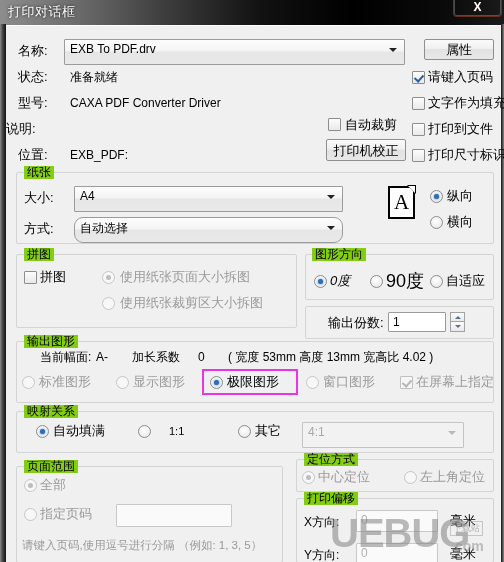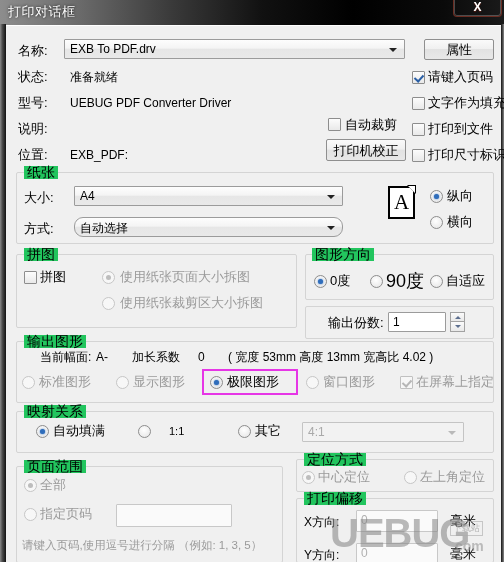--- a/index.html
+++ b/index.html
@@ -41,21 +41,21 @@
   .client{
     position:absolute;left:6px;top:25px;width:495px;height:537px;
     background:#f0f0f0;border-top:1px solid #fff;
   }
 
   
   .lbl{position:absolute;white-space:nowrap;font-size:12px;line-height:14px;}
   .dim{color:#9a9a9a;}
 
   .combo{
-    position:absolute;height:20px;box-sizing:border-box;
+    position:absolute;height:26px;box-sizing:border-box;
     border:1px solid #9b9b9b;border-radius:1px;
     background:linear-gradient(to bottom,#fdfdfd 0%,#f4f4f4 46%,#e6e6e6 50%,#e9e9e9 100%);
   }
   .combo .cv{position:absolute;left:5px;top:2px;font-size:12px;white-space:nowrap;}
   .combo .arrow{
     position:absolute;right:7px;top:8px;width:0;height:0;
     border-left:4px solid transparent;border-right:4px solid transparent;
     border-top:4px solid #222;
   }
   .combo.dis{background:#f2f2f2;border-color:#c4c4c4;text-align:right;}
@@ -93,21 +93,21 @@
     border:1px solid #8d8d8d;background:radial-gradient(circle at 45% 38%,#ffffff,#e3e3e3);}
   .rb.on::after{
     content:"";position:absolute;left:3px;top:3px;width:5px;height:5px;border-radius:50%;
     background:#2f6dbb;box-shadow:0 0 2px #2f6dbb;
   }
   .rb.dis{border-color:#c6c6c6;background:#f7f7f7;}
   .rb.dis.on::after{background:#bdbdbd;box-shadow:none;}
 
   
   .grp{position:absolute;box-sizing:border-box;border:1px solid #d4d4d4;border-radius:2px;background:transparent;}
-  .grpcap{position:absolute;background:#22c55e;padding:0 3px;font-size:14px;line-height:13px;}
+  .grpcap{position:absolute;background:#84cc16;padding:0 3px;font-size:12px;line-height:13px;}
 
   
   .spin{position:absolute;width:15px;height:20px;}
   .spin div{
     position:absolute;left:0;width:15px;height:10px;box-sizing:border-box;
     border:1px solid #a2a2a2;background:linear-gradient(to bottom,#fbfbfb,#e9e9e9);
   }
   .spin .up{top:0;}
   .spin .dn{top:10px;border-top:none;}
   .spin i{position:absolute;left:4px;width:0;height:0;
@@ -163,23 +163,23 @@
       <div class="arrow"></div>
     </div>
     <div class="btn" style="left:418px;top:13px;width:70px;height:21px;">
       <span>属性</span>
     </div>
 
     <div class="lbl" style="left:12px;top:44px;font-size:13px;">状态:</div>
     <div class="lbl" style="left:64px;top:44px;">准备就绪</div>
 
     <div class="lbl" style="left:12px;top:70px;font-size:13px;">型号:</div>
-    <div class="lbl" style="left:64px;top:70px;">UEBUG PDF Converter Driver</div>
-
-    <div class="lbl" style="left:12px;top:96px;font-size:13px;">说明:</div>
+    <div class="lbl" style="left:64px;top:70px;">CAXA PDF Converter Driver</div>
+
+    <div class="lbl" style="left:0;top:96px;font-size:13px;">说明:</div>
     <div class="lbl" style="left:64px;top:96px;"></div>
 
     <div class="lbl" style="left:12px;top:122px;font-size:13px;">位置:</div>
     <div class="lbl" style="left:64px;top:122px;">EXB_PDF:</div>
 
     <div class="cb" style="left:322px;top:92px;"></div>
     <div class="lbl" style="left:339px;top:92px;font-size:13px;">自动裁剪</div>
 
     <div class="btn" style="left:320px;top:113px;width:80px;height:22px;">
       <span>打印机校正</span>
@@ -234,21 +234,21 @@
     <div class="rb dis on" style="left:96px;top:245px;"></div>
     <div class="lbl dim" style="left:114px;top:244px;font-size:13px;">使用纸张页面大小拆图</div>
 
     <div class="rb dis" style="left:96px;top:271px;"></div>
     <div class="lbl dim" style="left:114px;top:270px;font-size:13px;">使用纸张裁剪区大小拆图</div>
 
     <div class="grp" style="left:299px;top:228px;width:189px;height:46px;"></div>
     <div class="grpcap" style="left:306px;top:222px;">图形方向</div>
 
     <div class="rb on" style="left:308px;top:249px;"></div>
-    <div class="lbl" style="left:324px;top:248px;font-size:13px;">0度</div>
+    <div class="lbl" style="left:324px;top:248px;font-size:13px;font-style:italic;">0度</div>
 
     <div class="rb" style="left:364px;top:249px;"></div>
     <div class="lbl" style="left:380px;top:248px;font-size:18px;">90度</div>
 
     <div class="rb" style="left:424px;top:249px;"></div>
     <div class="lbl" style="left:440px;top:248px;font-size:13px;">自适应</div>
 
     <div class="grp" style="left:299px;top:280px;width:189px;height:33px;"></div>
     <div class="lbl" style="left:322px;top:290px;font-size:13px;">输出份数:</div>
     <div class="txtbox" style="left:382px;top:286px;width:58px;">

